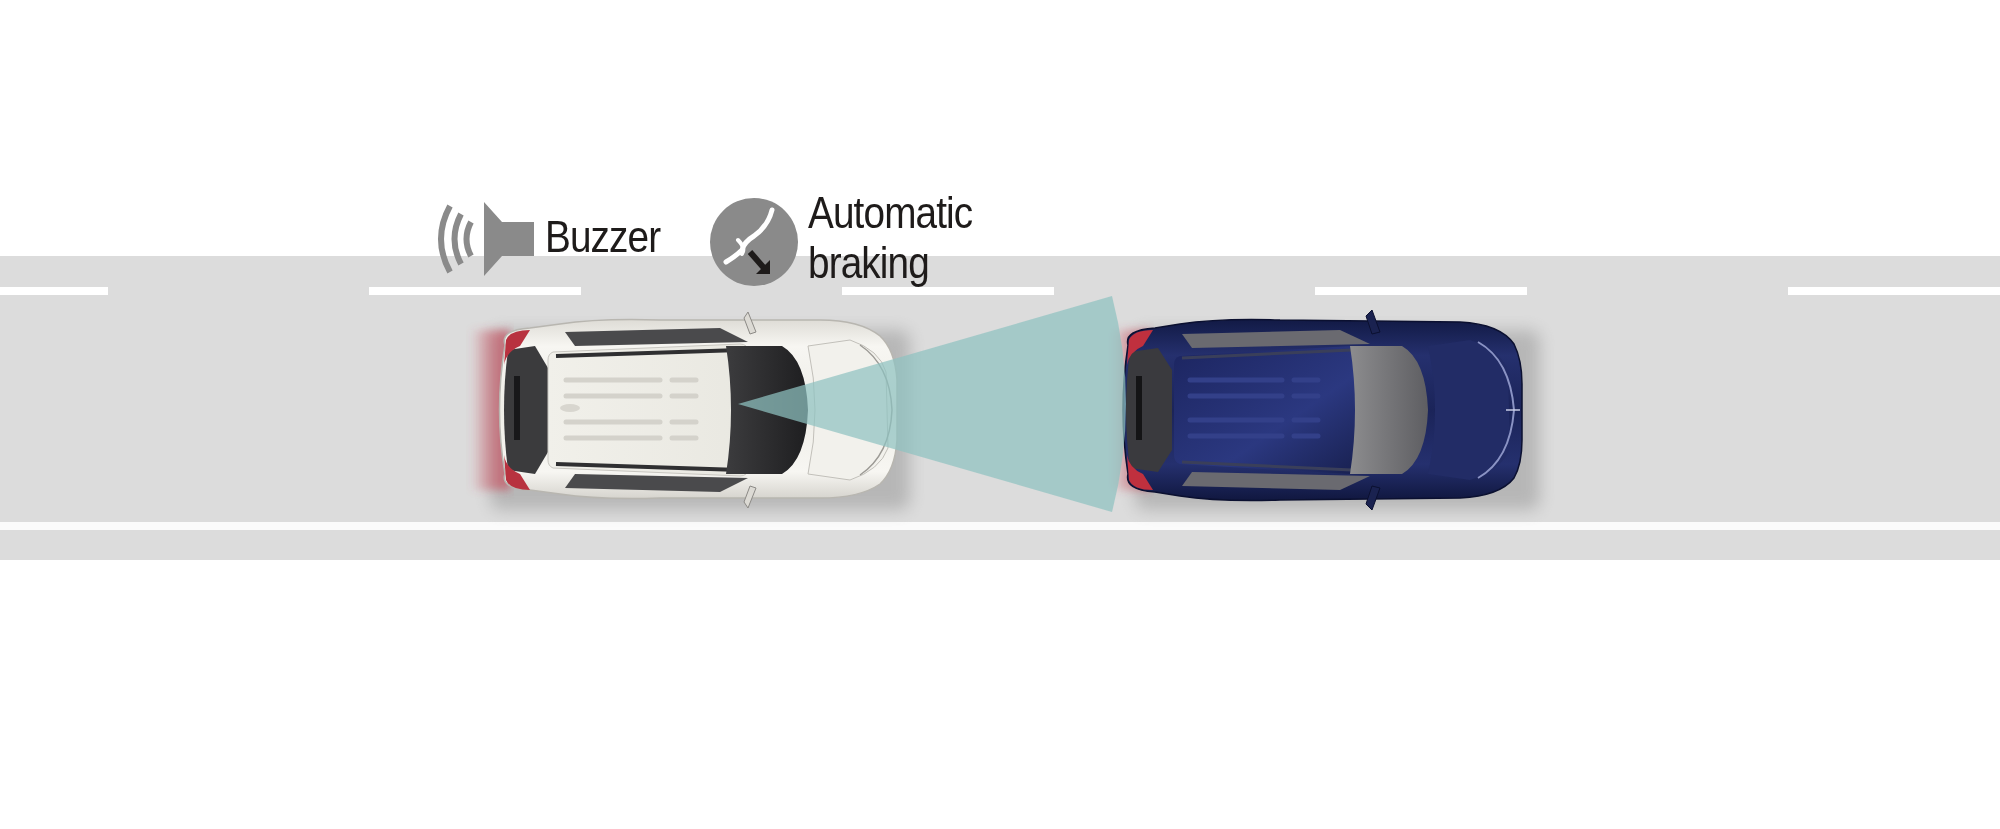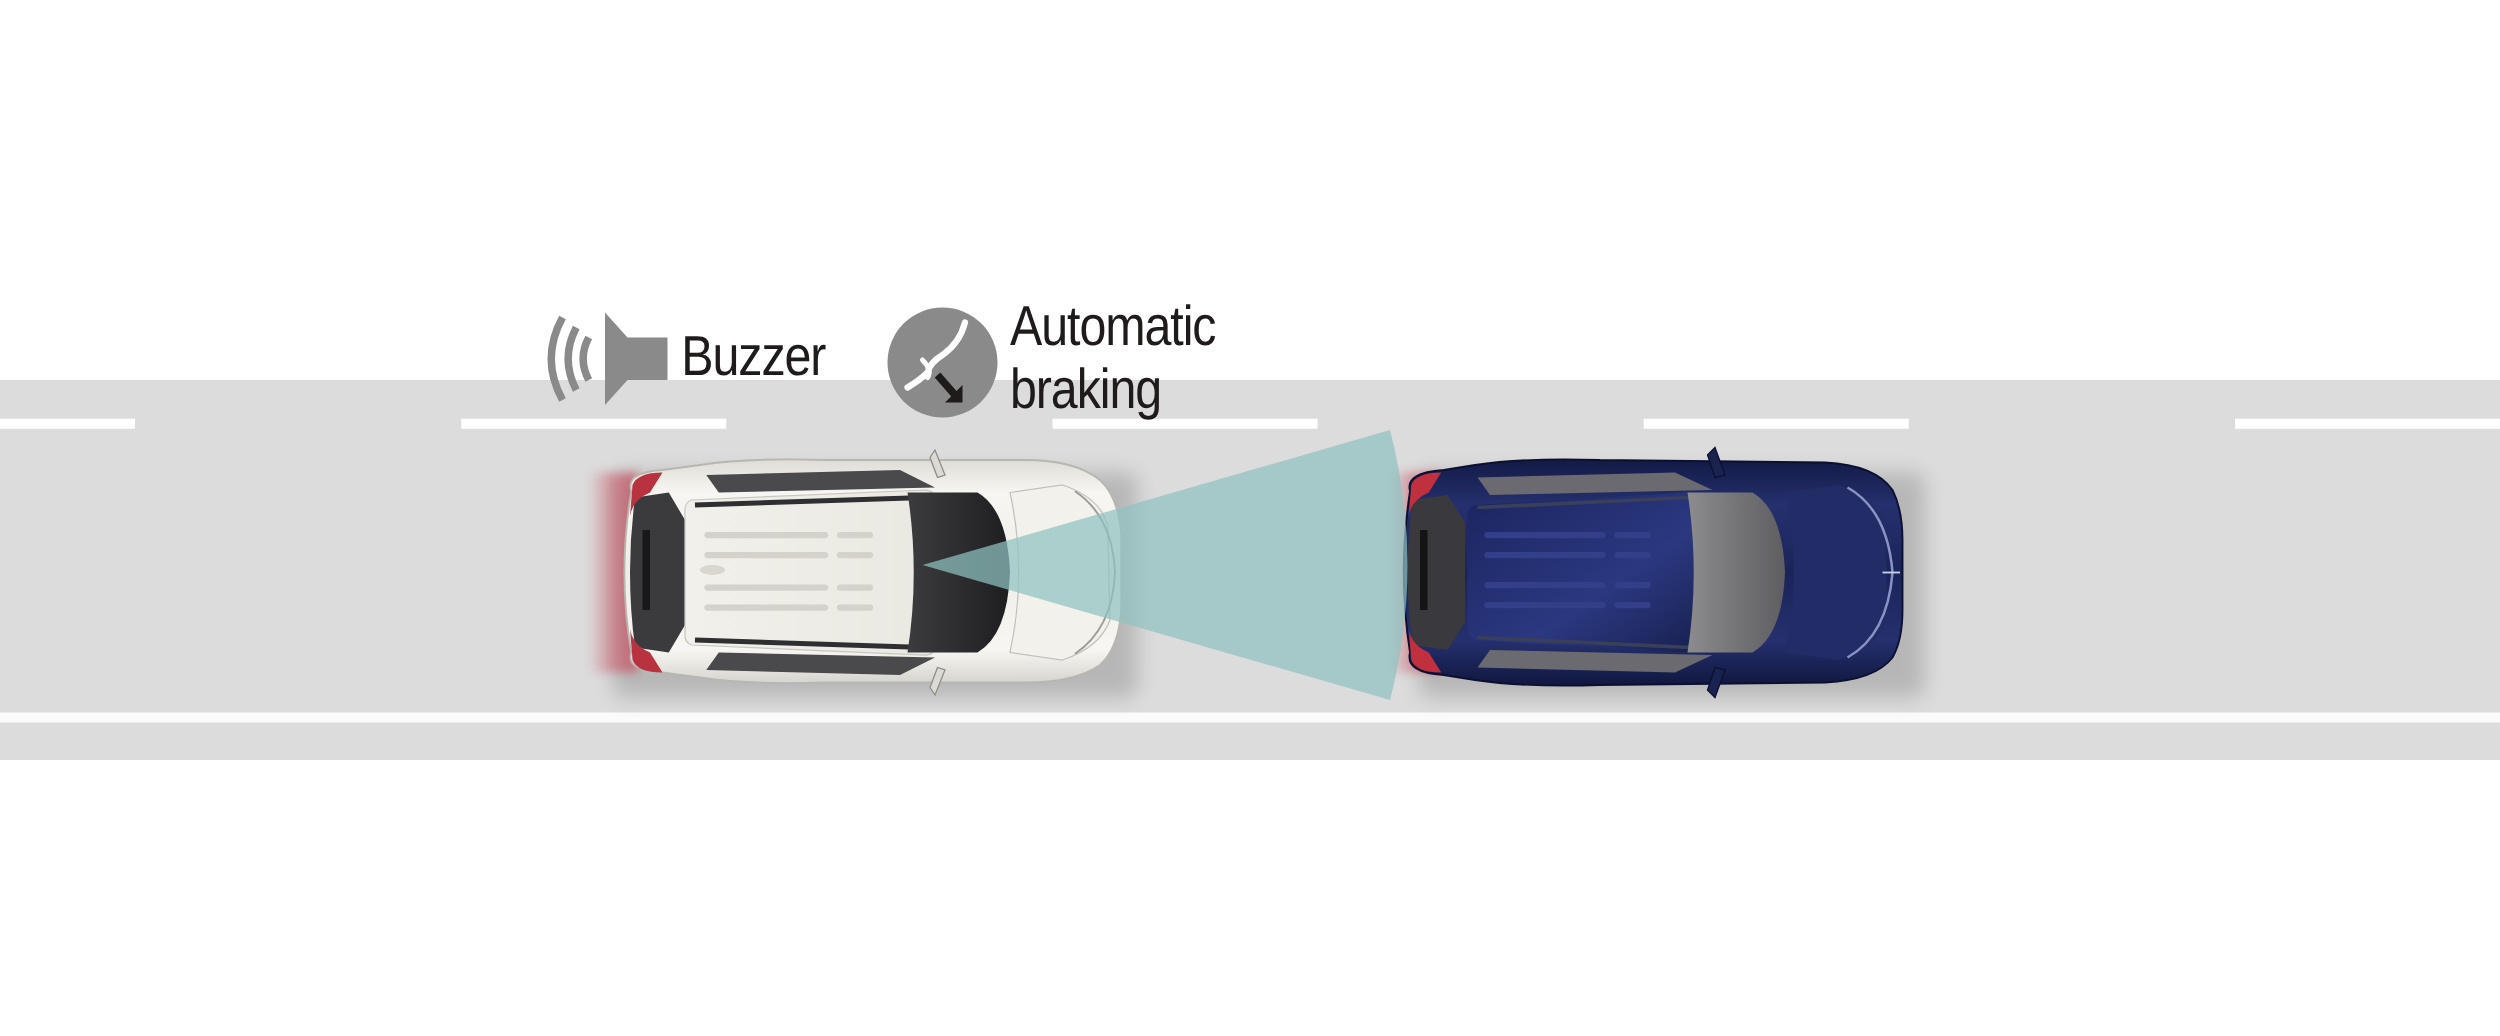--- a/index.html
+++ b/index.html
@@ -1,18 +1,18 @@
 <!DOCTYPE html>
 <html><head>
   <meta charset="utf-8">
   <style>
     html, body { margin: 0; padding: 0; background: #ffffff; }
     body { width: 2000px; height: 829px; position: relative; overflow: hidden;
            font-family: "Liberation Sans", "DejaVu Sans", sans-serif; }
-    .scene { position: absolute; left: 0; top: 0; width: 2000px; height: 670px; margin-top: 48px; }
+    .scene { position: absolute; left: 0; top: 0; width: 2000px; height: 670px; }
     .road { position: absolute; left: 0; top: 256px; width: 2000px; height: 304px; background: #dcdcdc; }
     .edge-line { position: absolute; left: 0; top: 522px; width: 2000px; height: 8px; background: #fbfbfb; }
     .dash { position: absolute; top: 287px; height: 8px; background: #ffffff; }
     svg.layer { position: absolute; left: 0; top: 0; }
     .label { position: absolute; color: #1e1b1a; font-family: "Liberation Sans Narrow", "Liberation Sans", sans-serif;
              letter-spacing: -1px; line-height: 1; white-space: nowrap; }
     .buzzer-text { left: 545px; top: 214px; font-size: 45px; transform: scaleX(0.86); transform-origin: left top; }
     .auto-text { left: 808px; top: 190px; font-size: 45px; transform: scaleX(0.86); transform-origin: left top; }
     .brake-text { left: 808px; top: 240px; font-size: 45px; transform: scaleX(0.86); transform-origin: left top; }
     .icon { position: absolute; }

